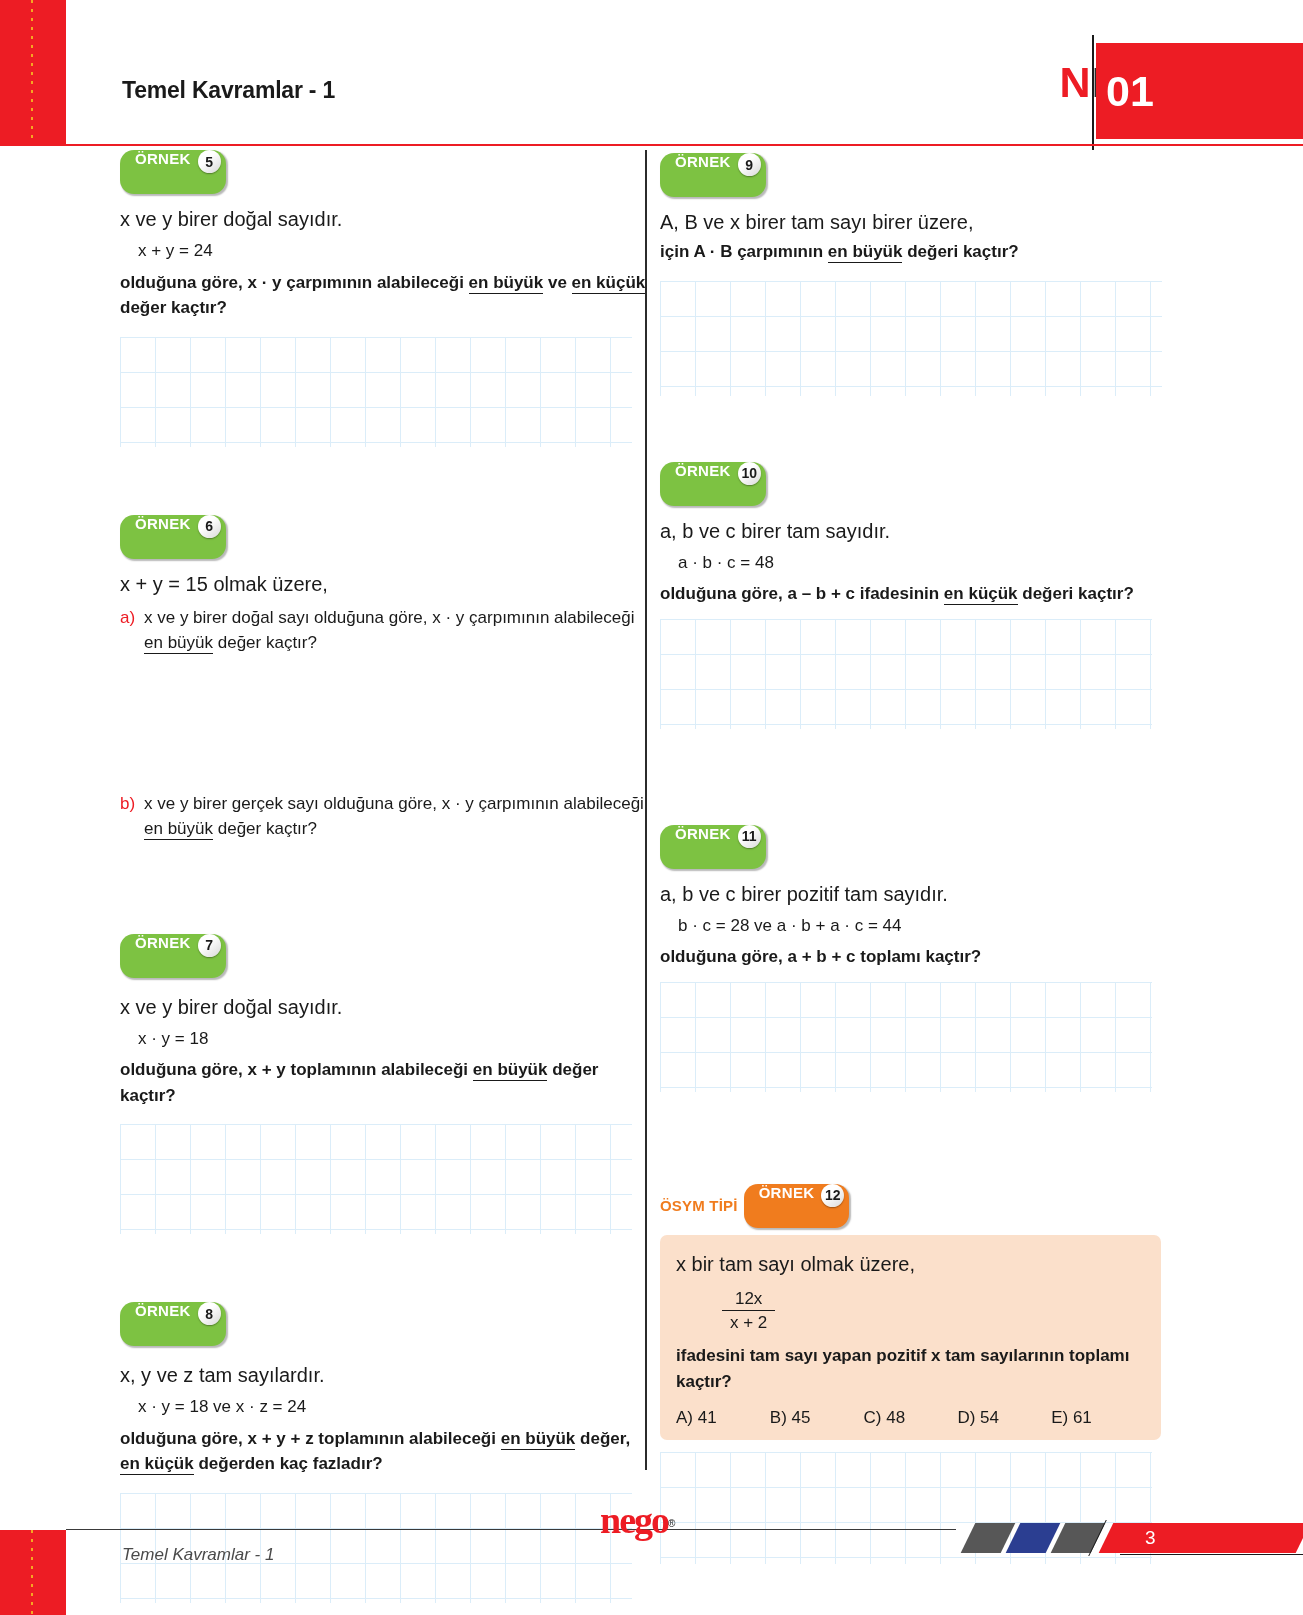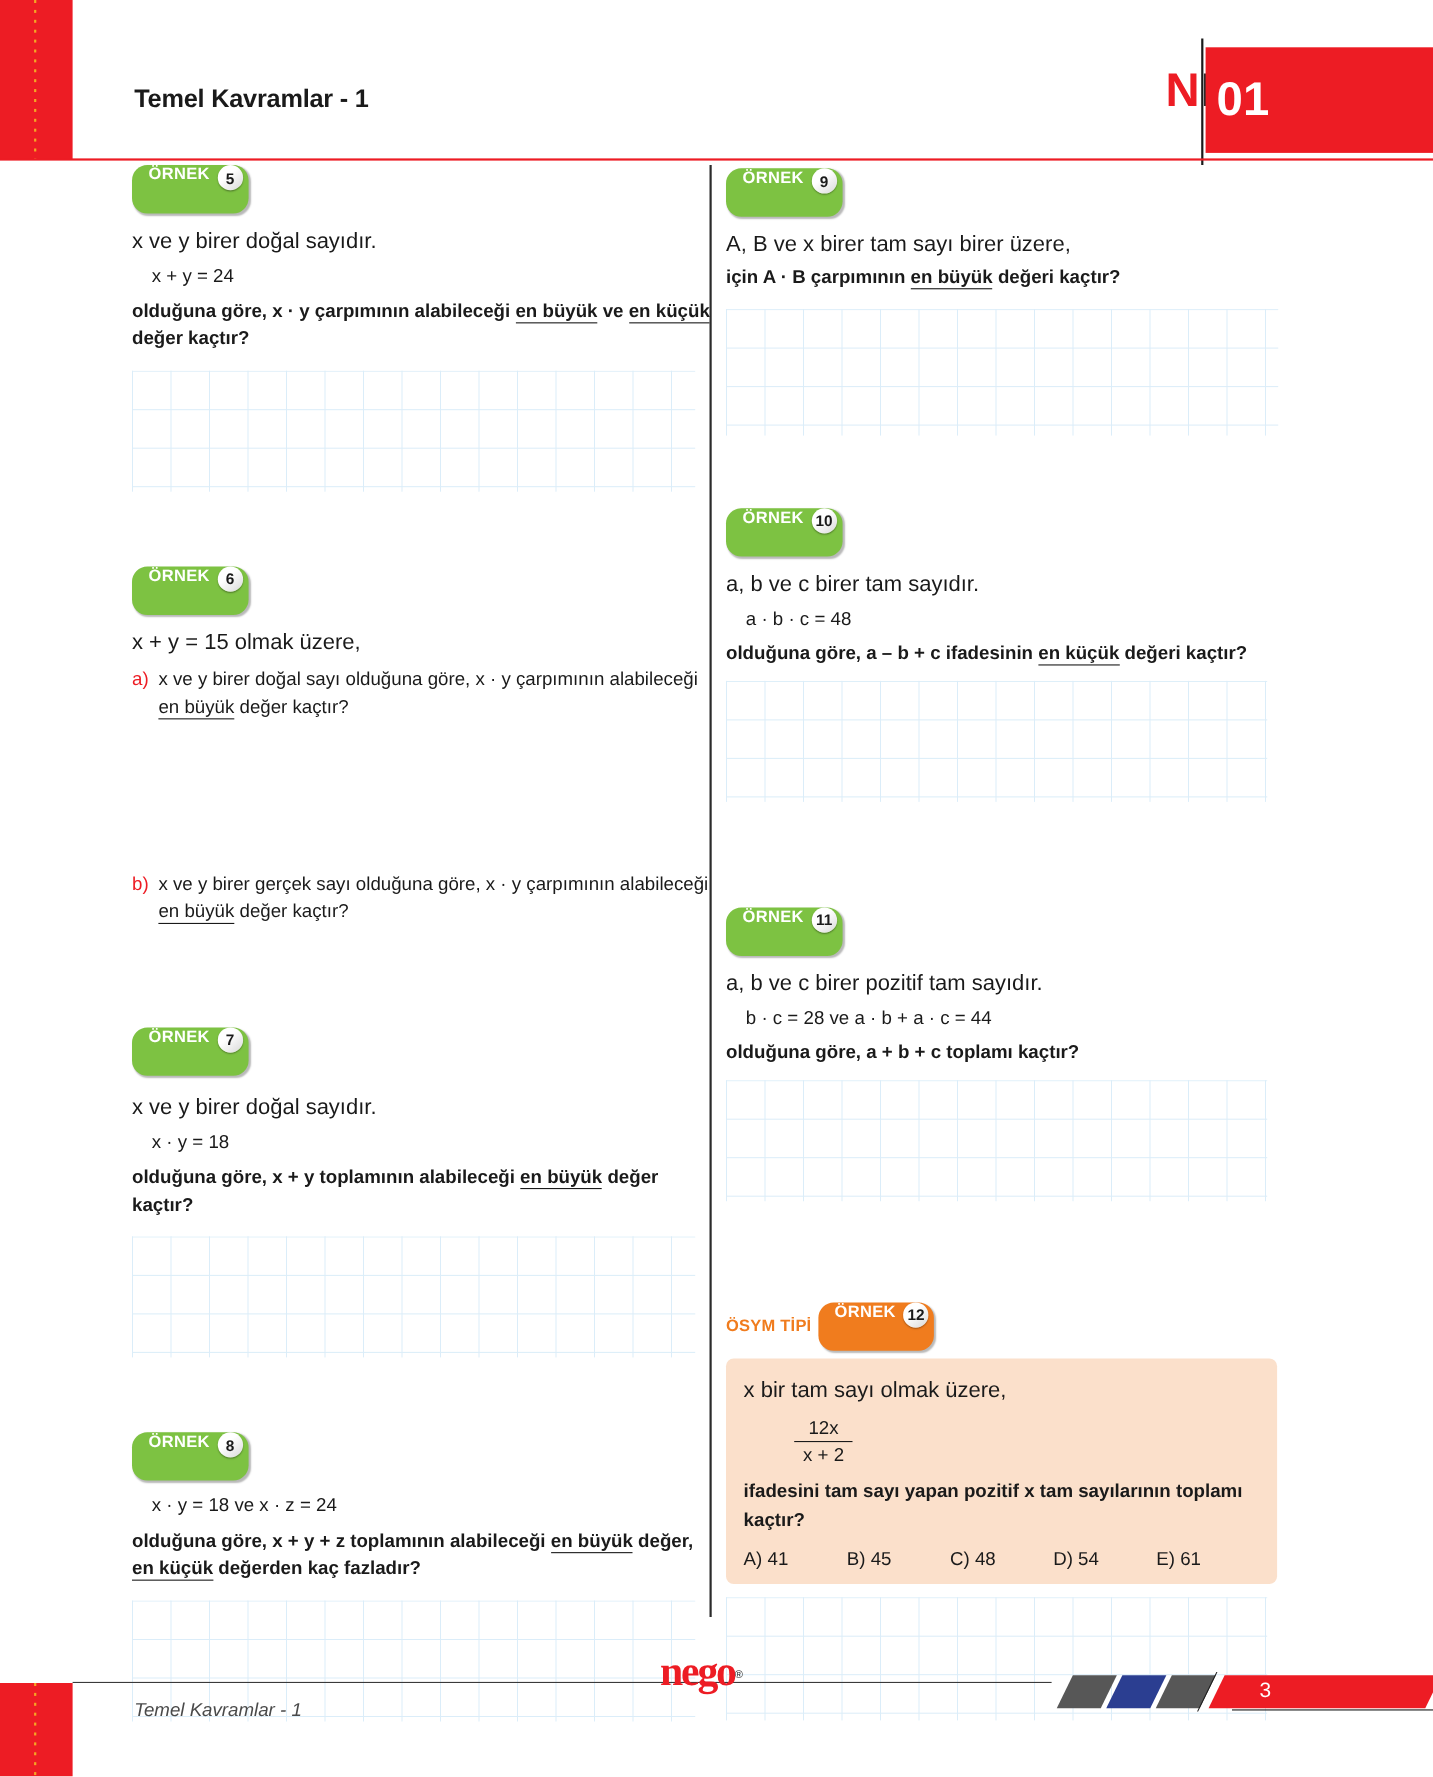--- a/index.html
+++ b/index.html
@@ -243,20 +243,21 @@
     <div class="grid" style="width:512px;height:110px;margin-top:16px;"></div>
   </div>
 
   <div style="margin-top:68px;">
     <div class="badge-row">
       <span class="ornek">
         <span class="lbl">ÖRNEK</span>
         <span class="num">8</span>
       </span>
     </div>
+    <p class="q-line" style="margin-top:14px;">x, y ve z tam sayılardır.</p>
     <p class="q-eq">x · y = 18  ve x · z = 24</p>
     <p class="q-bold"><span>olduğuna göre, x + y + z toplamının alabileceği </span><span class="u">en büyük</span><span> değer, </span><span class="u">en küçük</span><span> değerden kaç fazladır?</span></p>
     <div class="grid" style="width:512px;height:110px;margin-top:16px;"></div>
   </div>
 
 </div>
 
 <div class="col right">
 
   <div>

